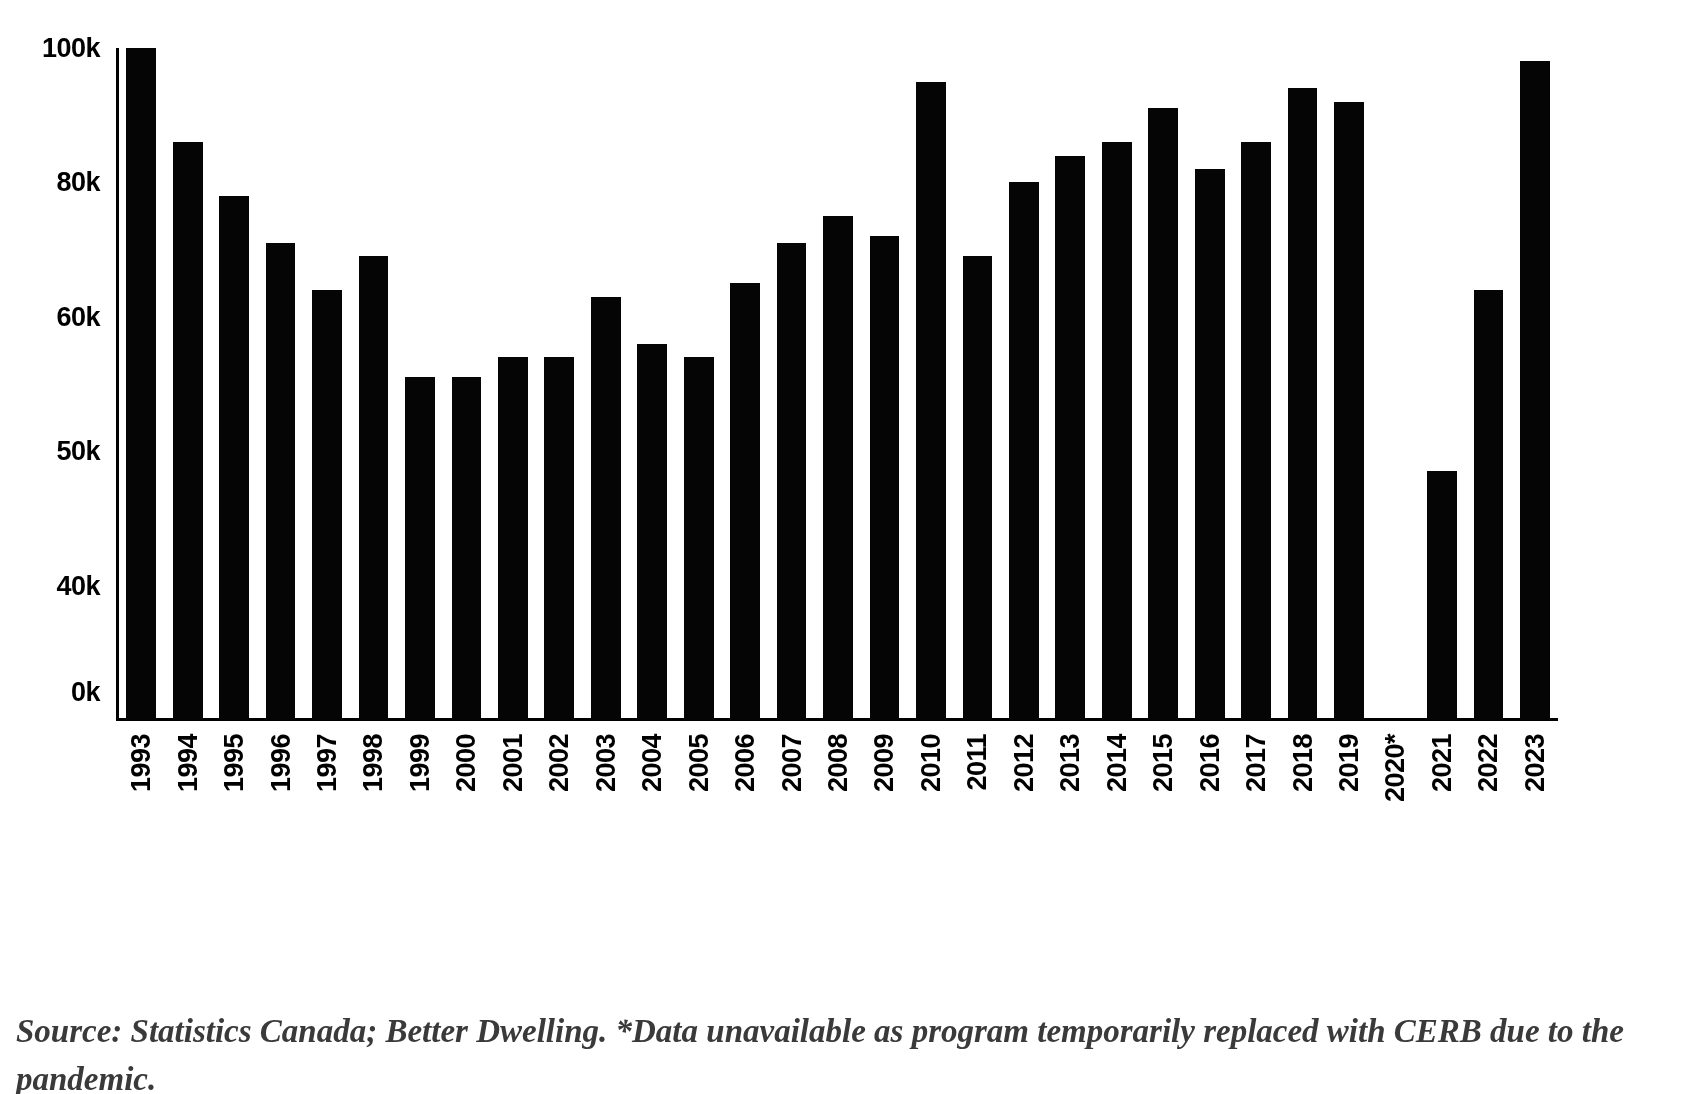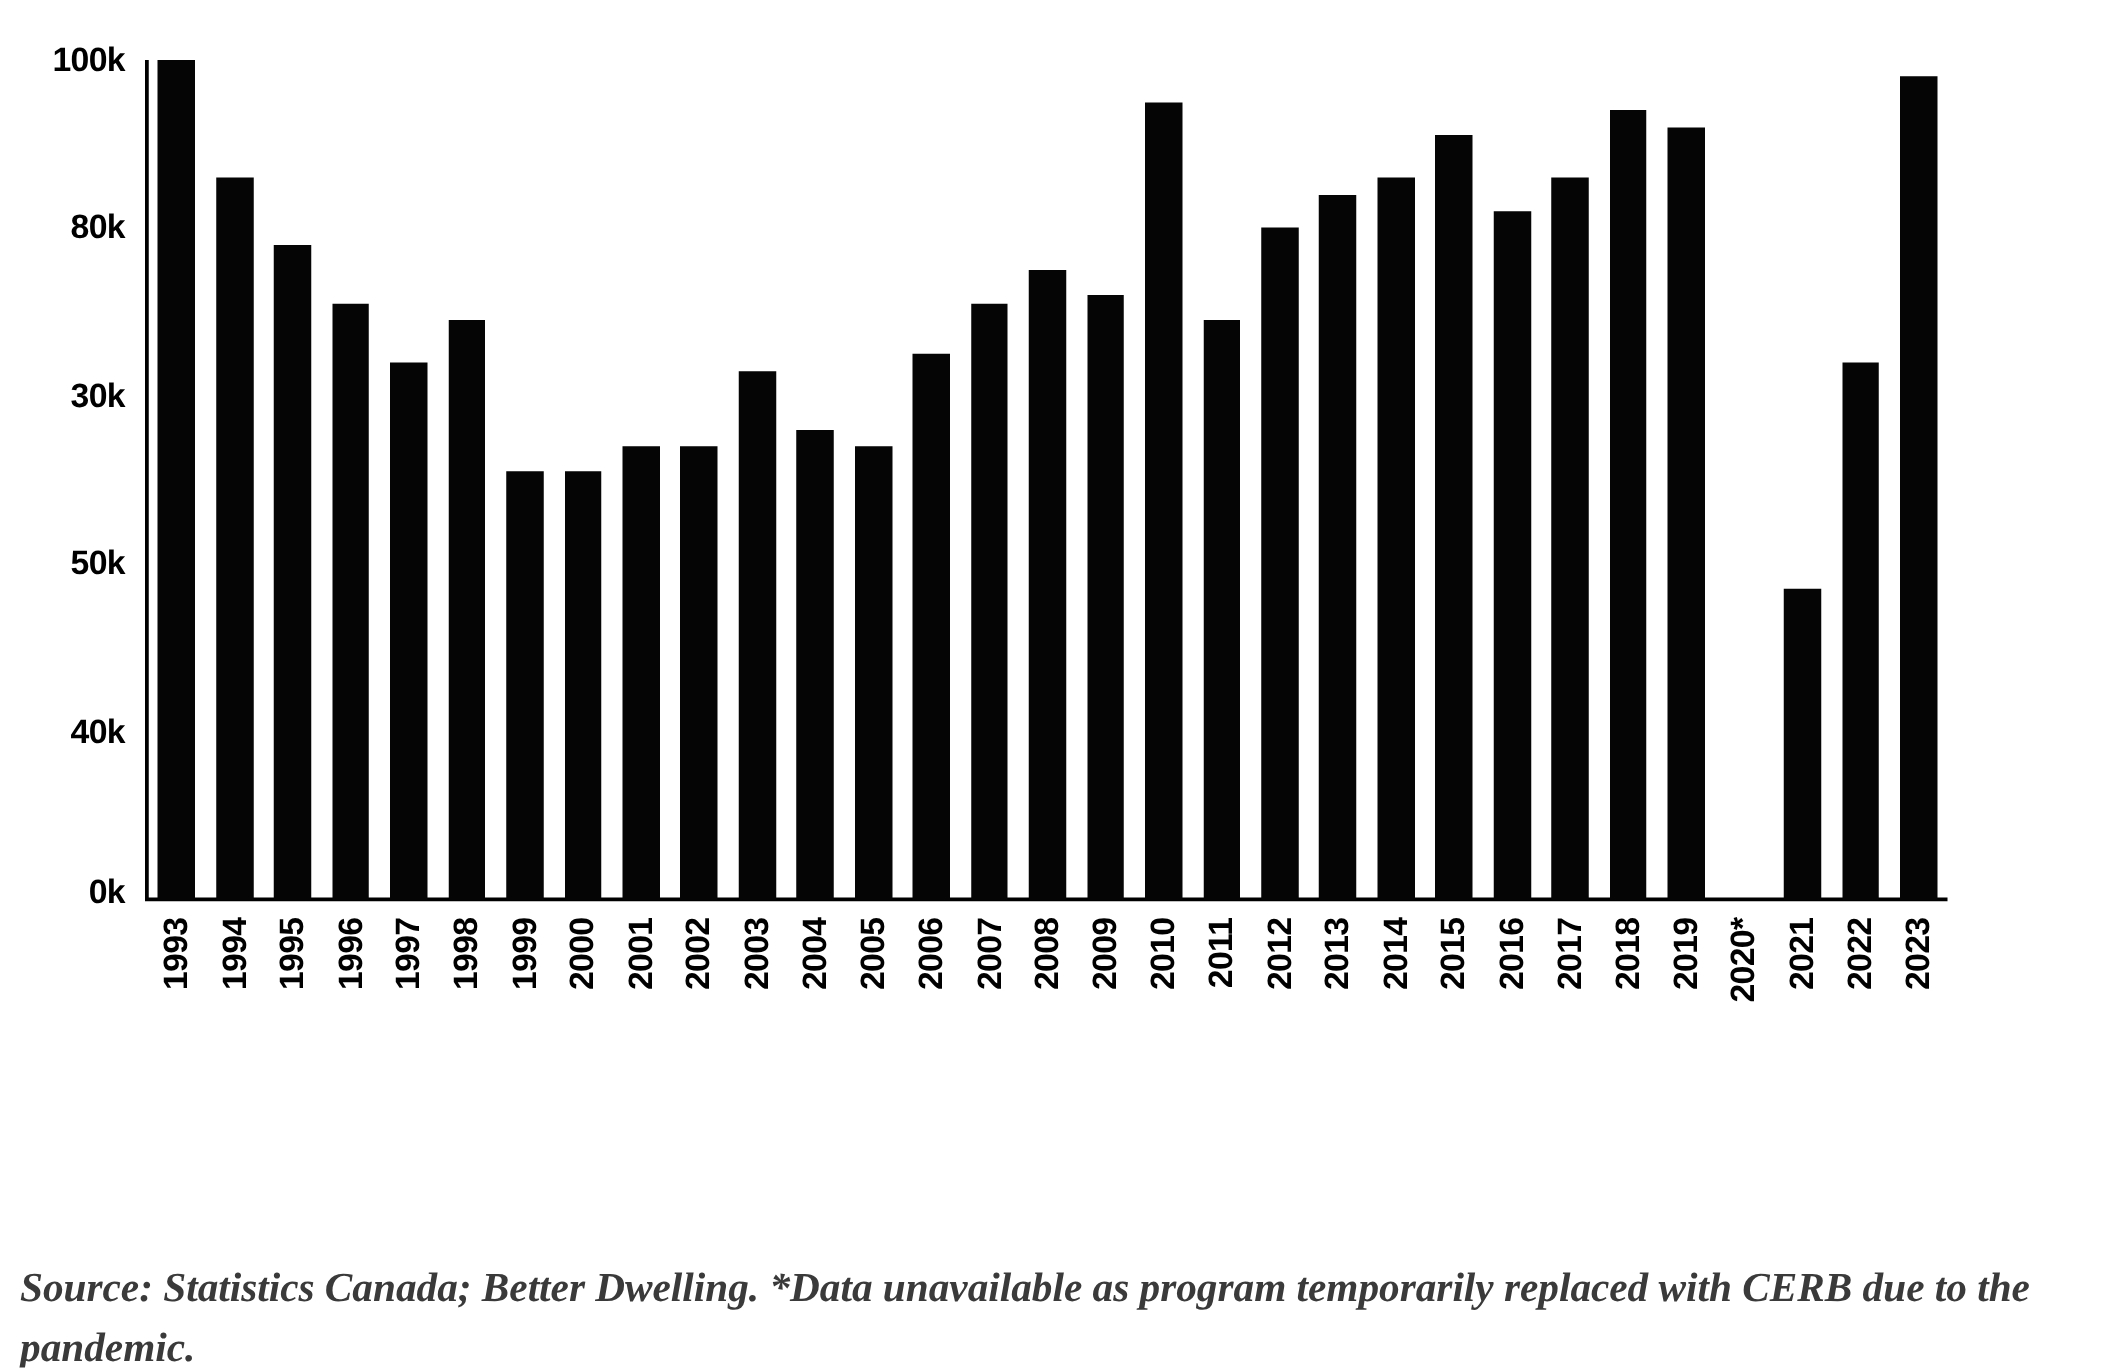--- a/index.html
+++ b/index.html
@@ -128,24 +128,24 @@
 </style>
 </head>
 <body>
 
 <div class="chart-wrap">
 
   <div class="axis-line-y"></div>
   <div class="axis-line-x"></div>
 
   <div class="y-ticks" id="y-ticks">
-      <div class="y-tick" style="top: 714px; margin-left: 36px;">0k</div>
+      <div class="y-tick" style="top: 692px; margin-left: 36px;">0k</div>
       <div class="y-tick" style="top: 585.6px;">40k</div>
       <div class="y-tick" style="top: 451.2px;">50k</div>
-      <div class="y-tick" style="top: 316.8px;">30k</div>
+      <div class="y-tick" style="top: 316.8px;">60k</div>
       <div class="y-tick" style="top: 182.4px;">80k</div>
       <div class="y-tick" style="top: 48px;">100k</div>
     </div>
 
   <div class="bars" id="bars">
       <div class="bar-slot">
         <div class="bar" style="height: 672px; background: rgb(5, 5, 5);"></div>
       </div>
       <div class="bar-slot">
         <div class="bar" style="height: 577.92px; background: rgb(5, 5, 5);"></div>

